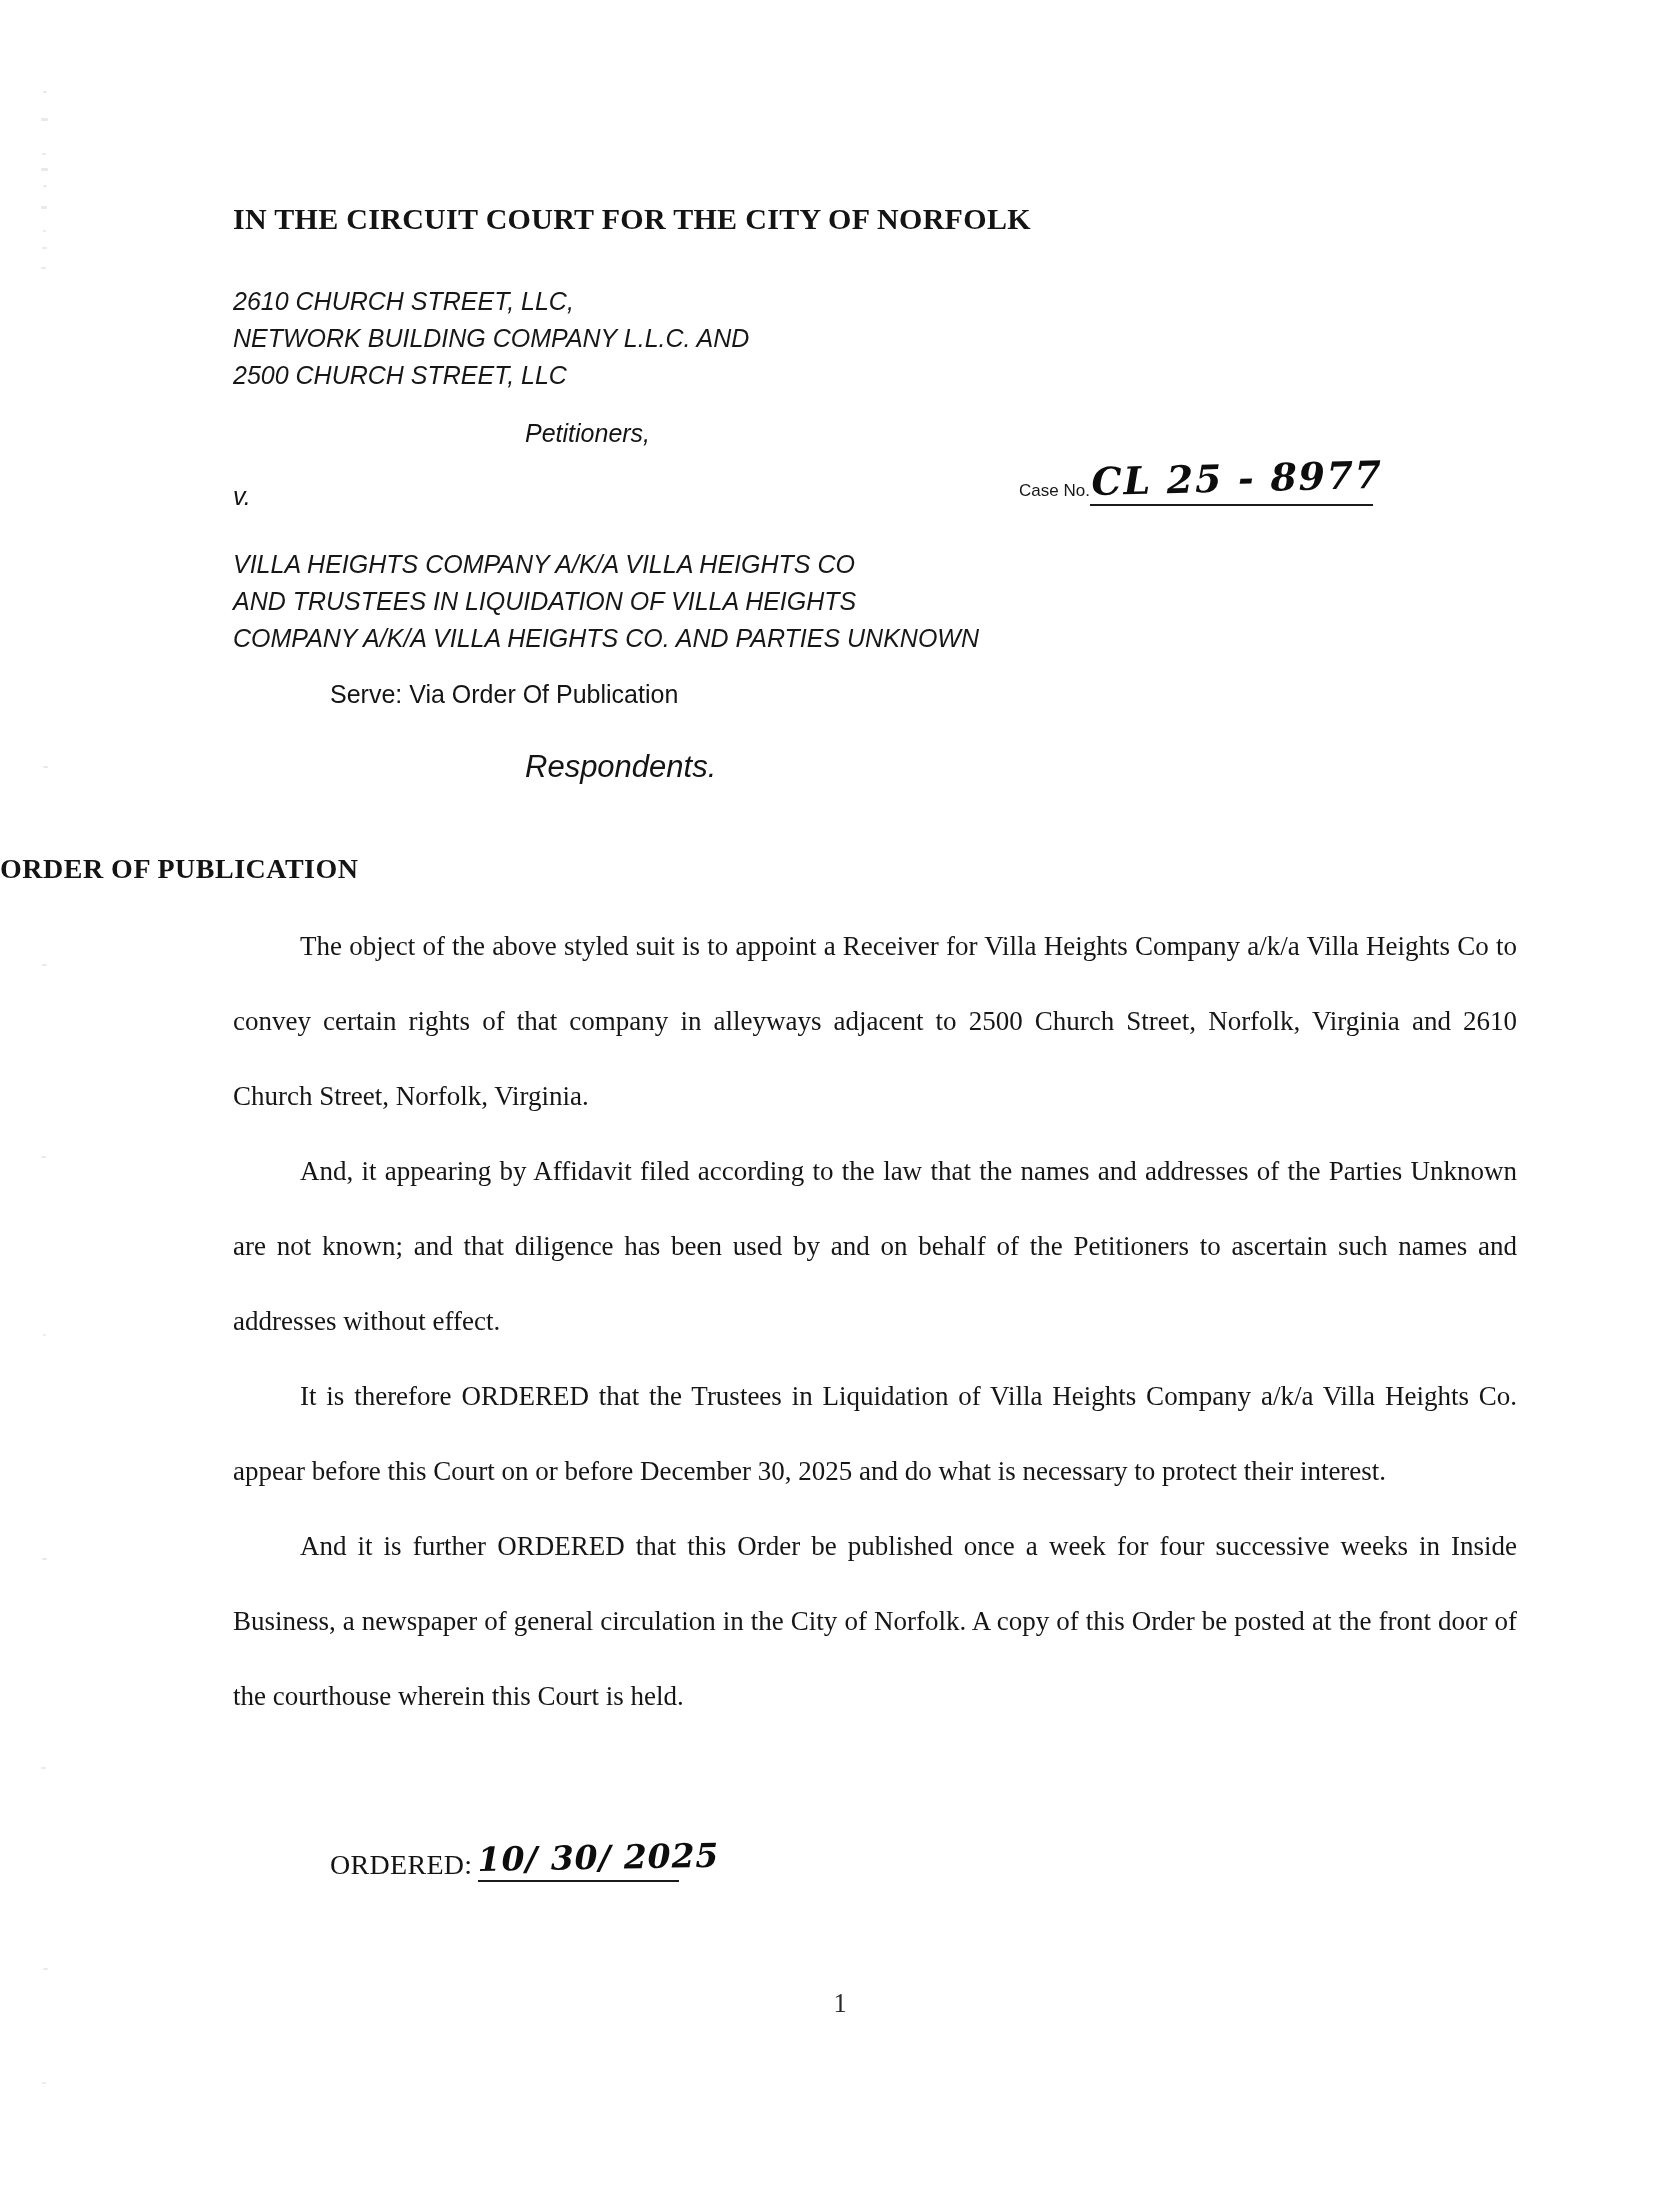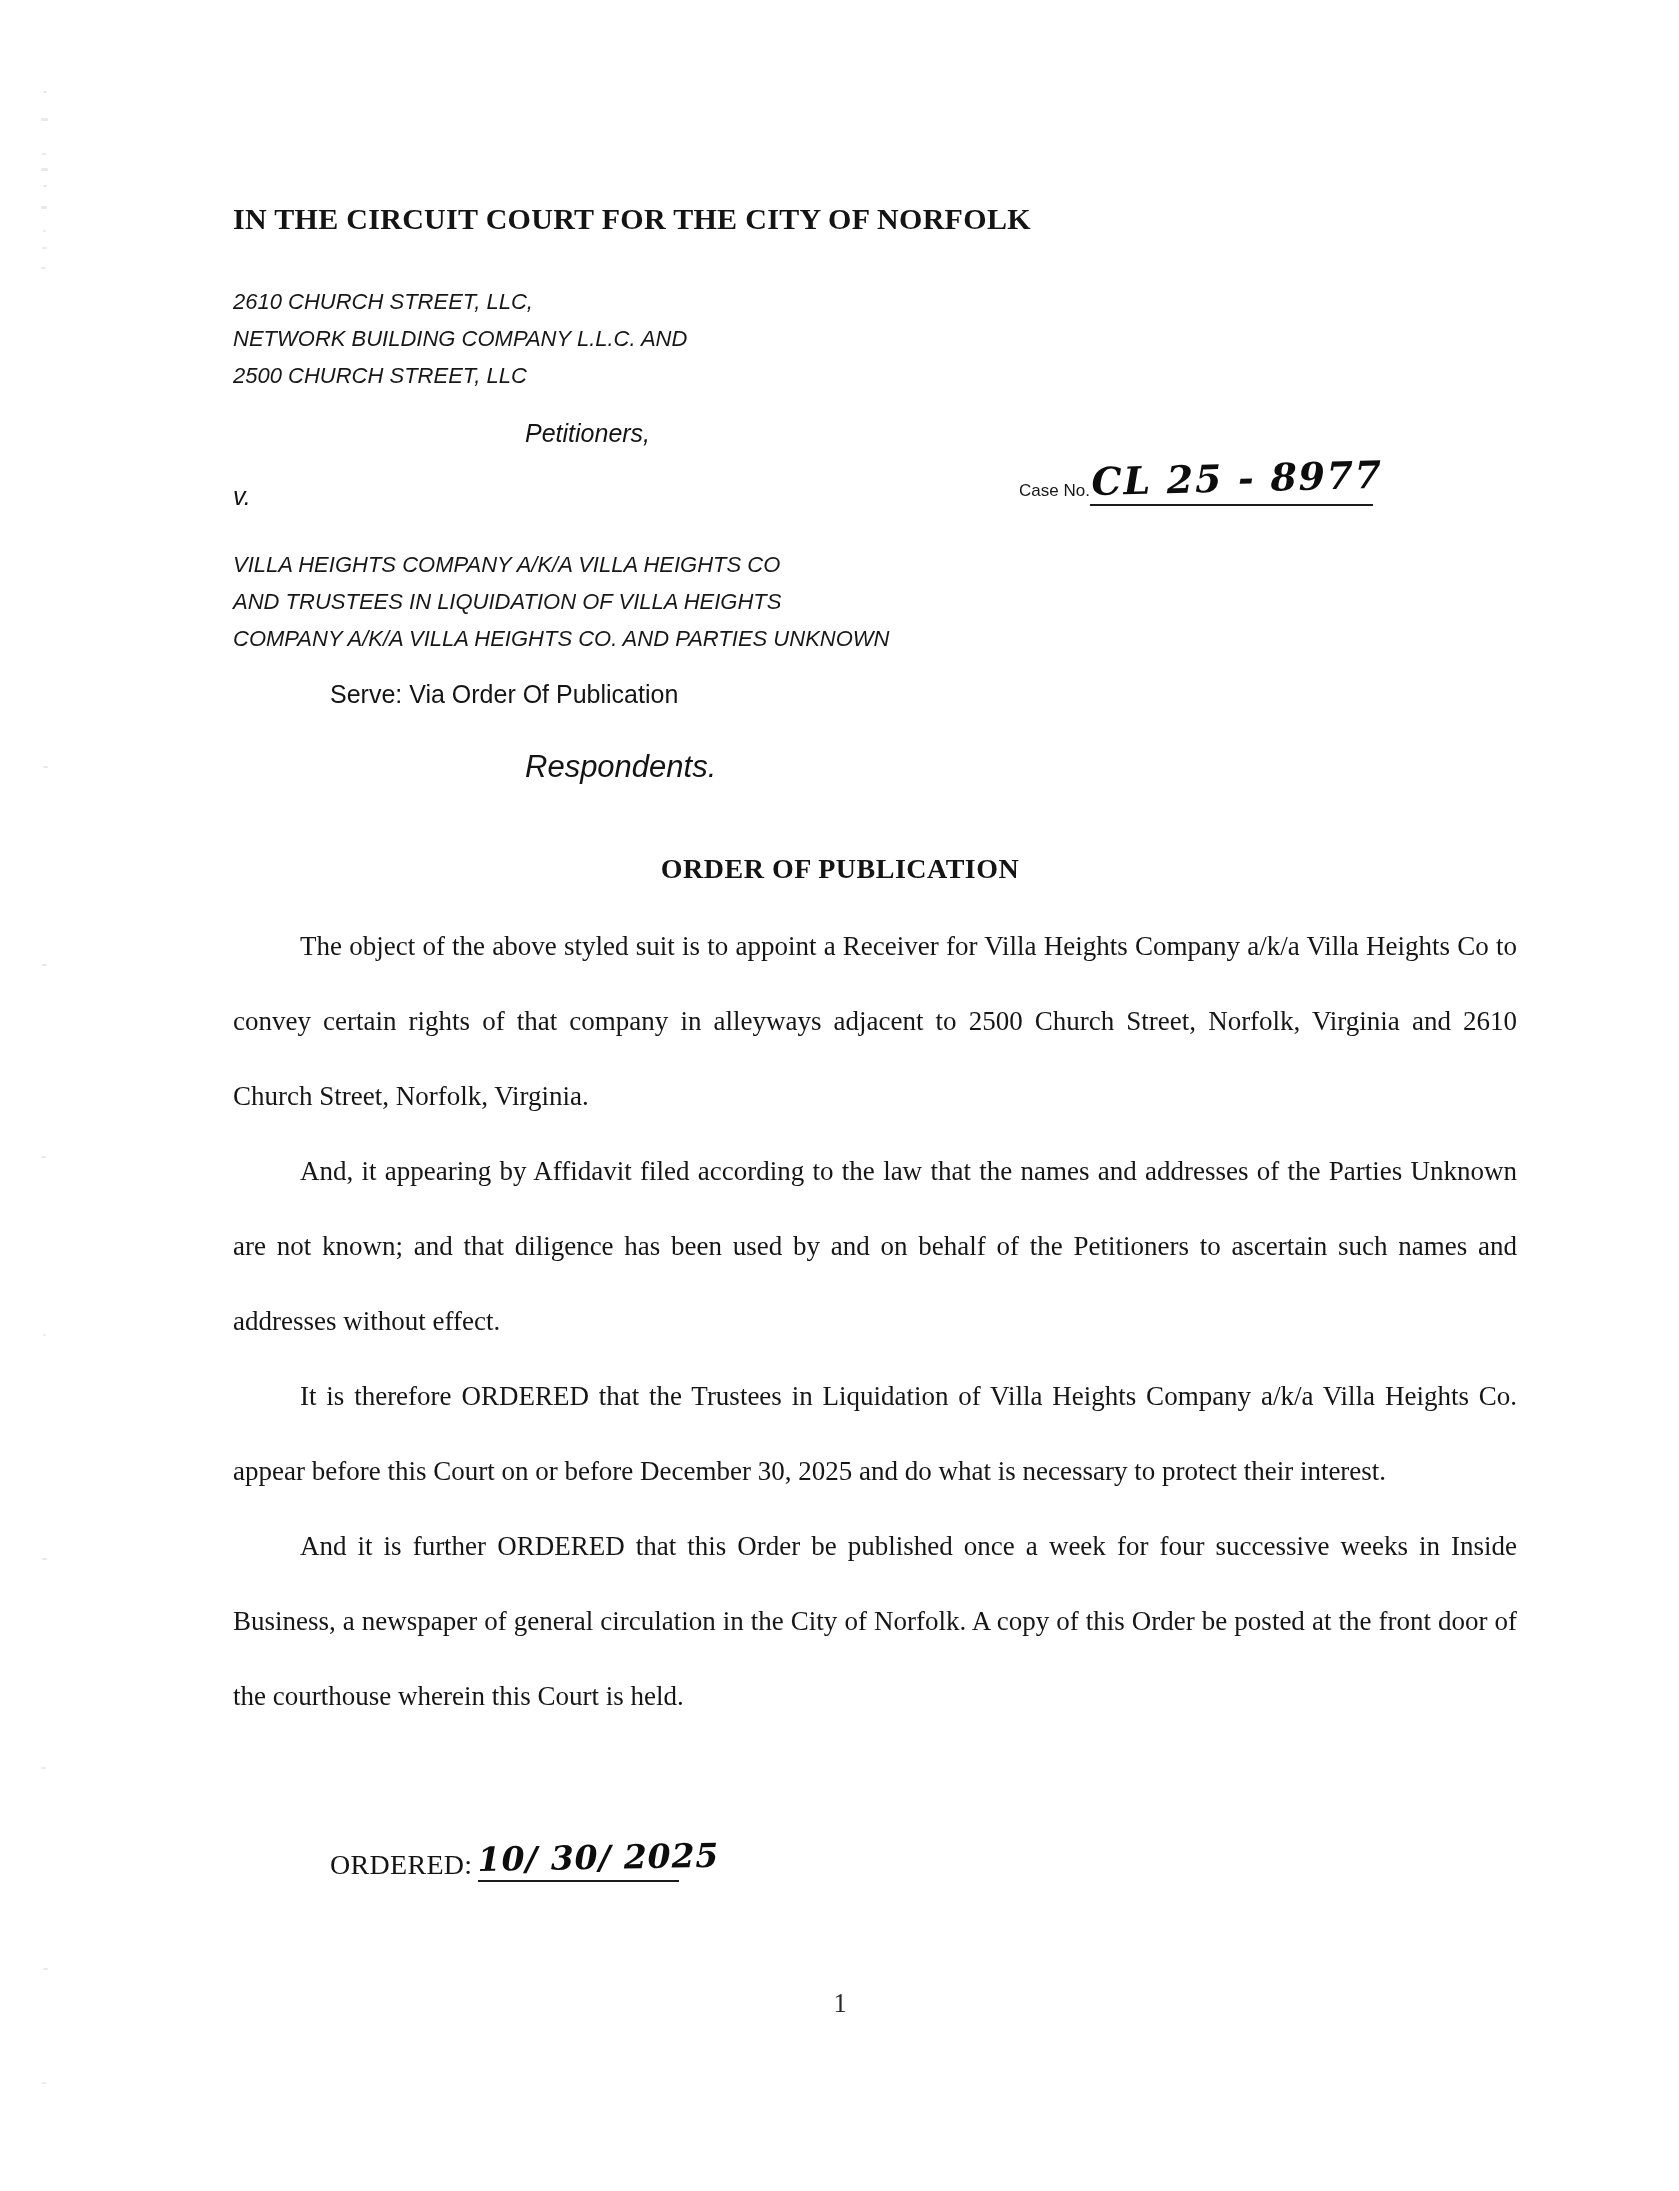--- a/index.html
+++ b/index.html
@@ -51,21 +51,21 @@
     font-size: 30px;
     letter-spacing: 0.3px;
     white-space: nowrap;
   }
 
   .party-block {
     position: absolute;
     left: 233px;
     font-family: "Liberation Sans", "DejaVu Sans", sans-serif;
     font-style: italic;
-    font-size: 22px;
+    font-size: 25px;
     line-height: 37px;
     color: #171717;
   }
   .petitioners-block { top: 283px; }
   .respondents-block { top: 546px; }
 
   .party-line { white-space: nowrap; }
 
   .label-petitioners {
     position: absolute;
@@ -137,21 +137,21 @@
     transform: rotate(-1.4deg);
     transform-origin: left bottom;
   }
 
   
   .order-heading {
     position: absolute;
     left: 0;
     top: 853px;
     width: 1680px;
-    text-align: center;
+    text-align: left;
     font-family: "Liberation Serif", "DejaVu Serif", serif;
     font-weight: bold;
     font-size: 28px;
     letter-spacing: 0.5px;
   }
 
   
   .body-text {
     position: absolute;
     left: 233px;

